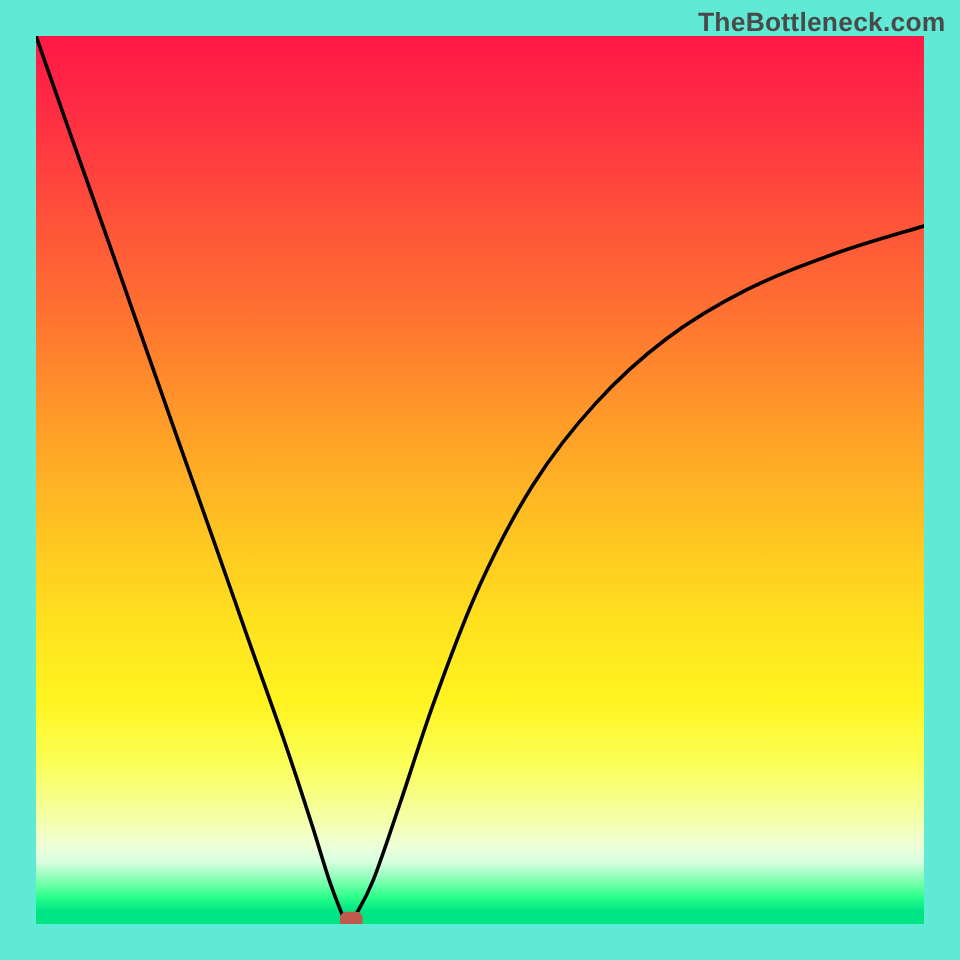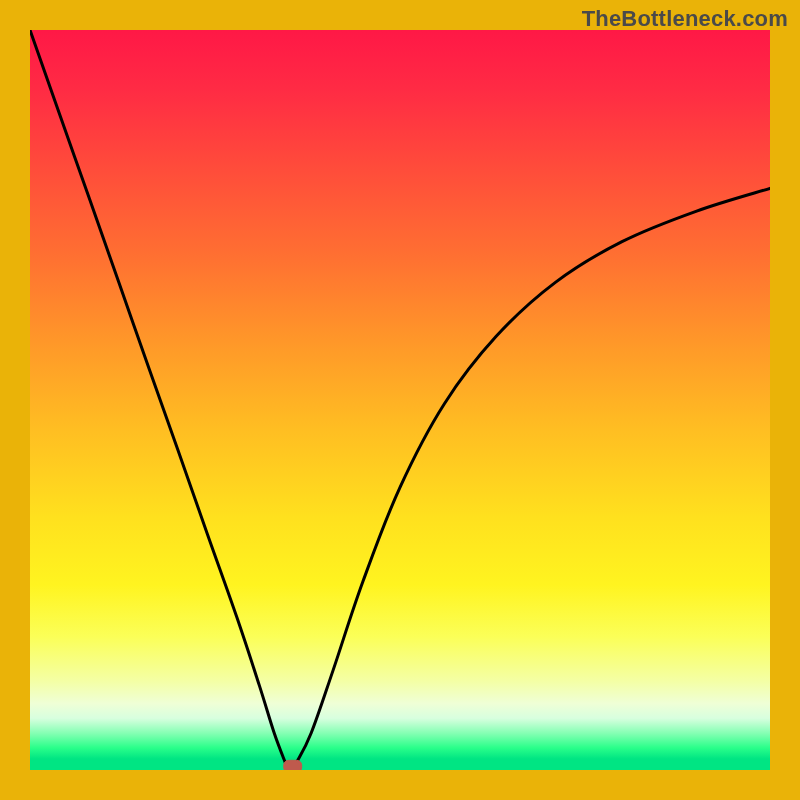--- a/index.html
+++ b/index.html
@@ -8,21 +8,21 @@
     width: 800px;
     height: 800px;
     background: #000;
     font-family: Arial, Helvetica, sans-serif;
     overflow: hidden;
   }
   .frame {
     position: relative;
     width: 800px;
     height: 800px;
-    background: #eab308;
+    background: #5eead4;
   }
   .watermark {
     position: absolute;
     top: 6px;
     right: 12px;
     color: #4a4a4a;
     font-size: 22px;
     font-weight: 600;
     letter-spacing: 0.2px;
     user-select: none;

